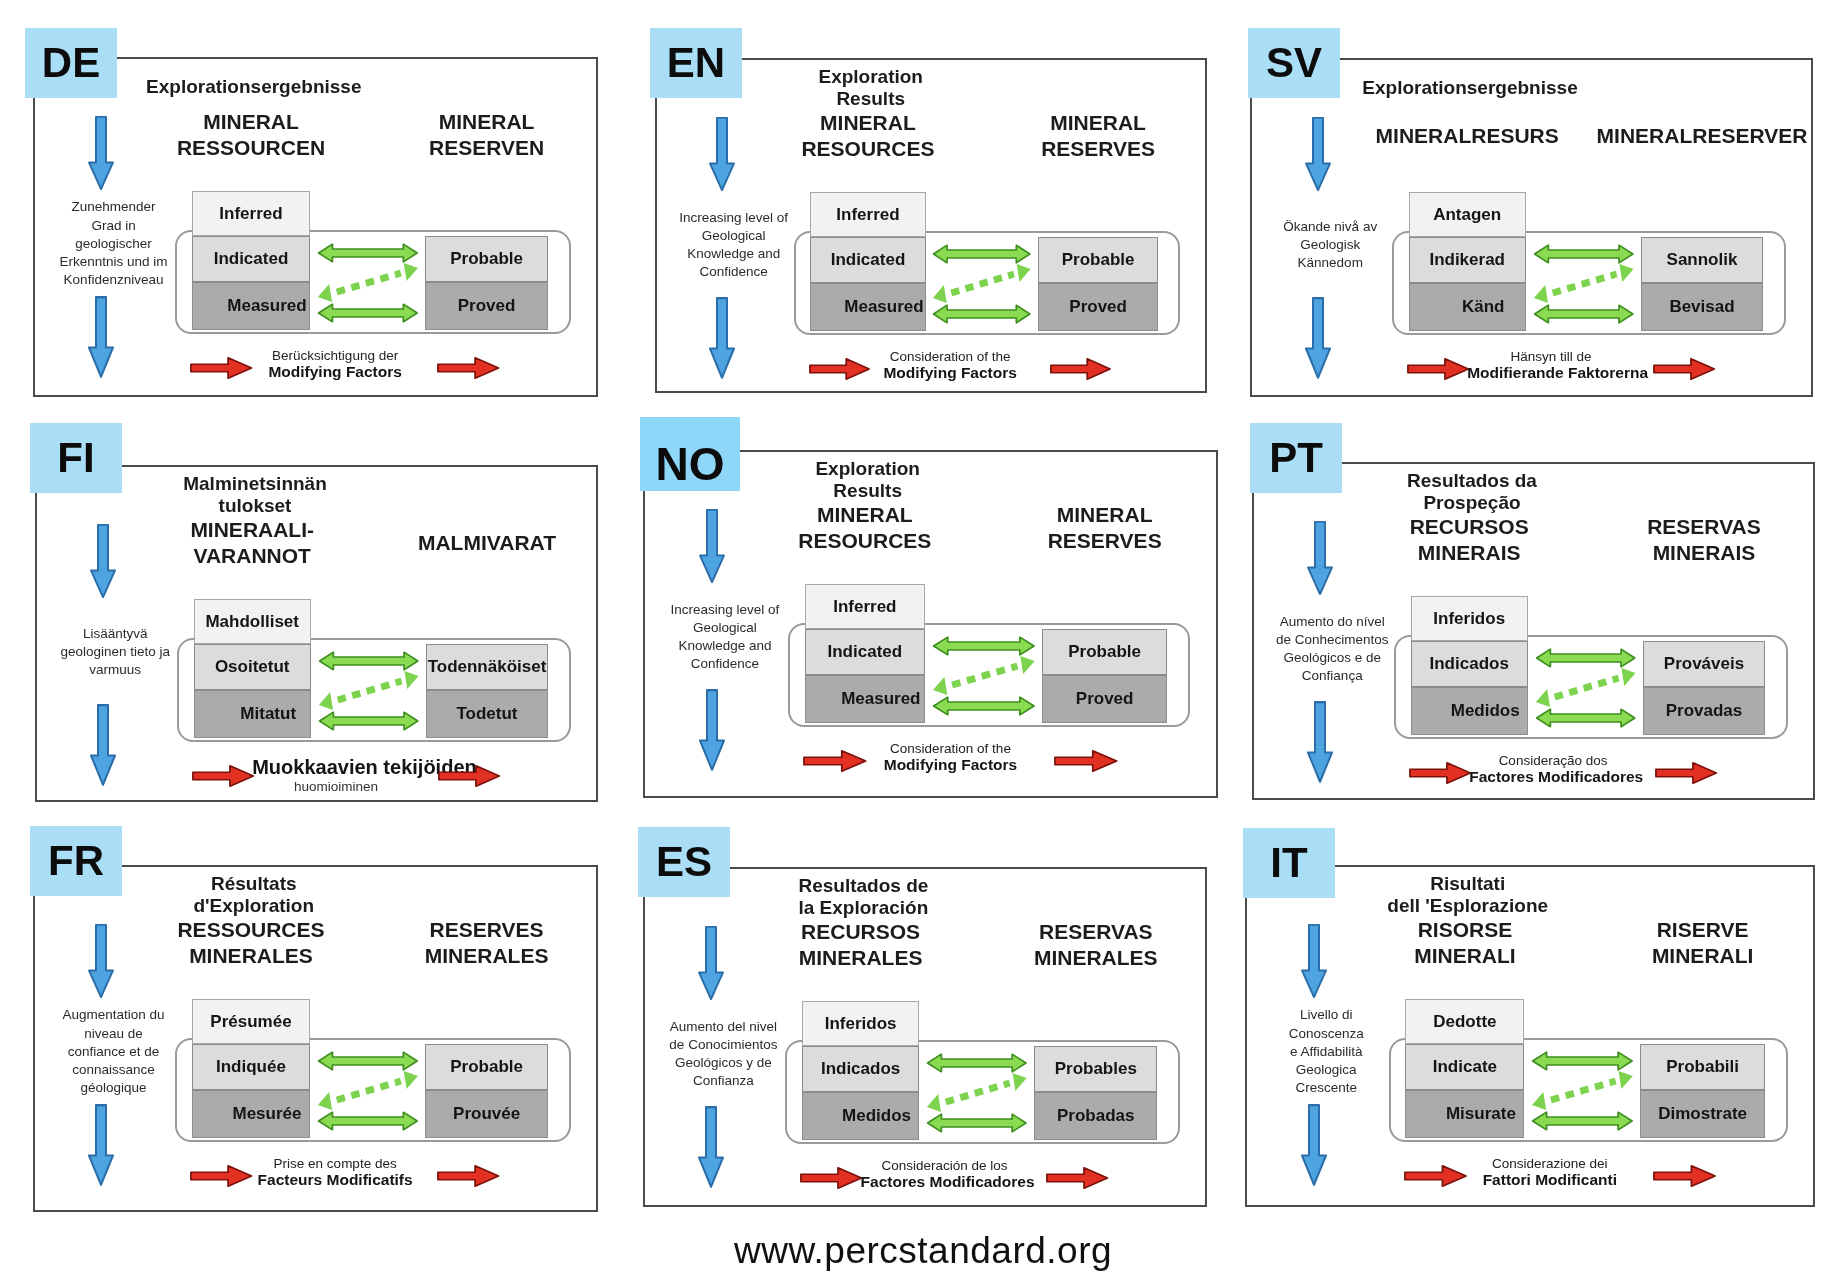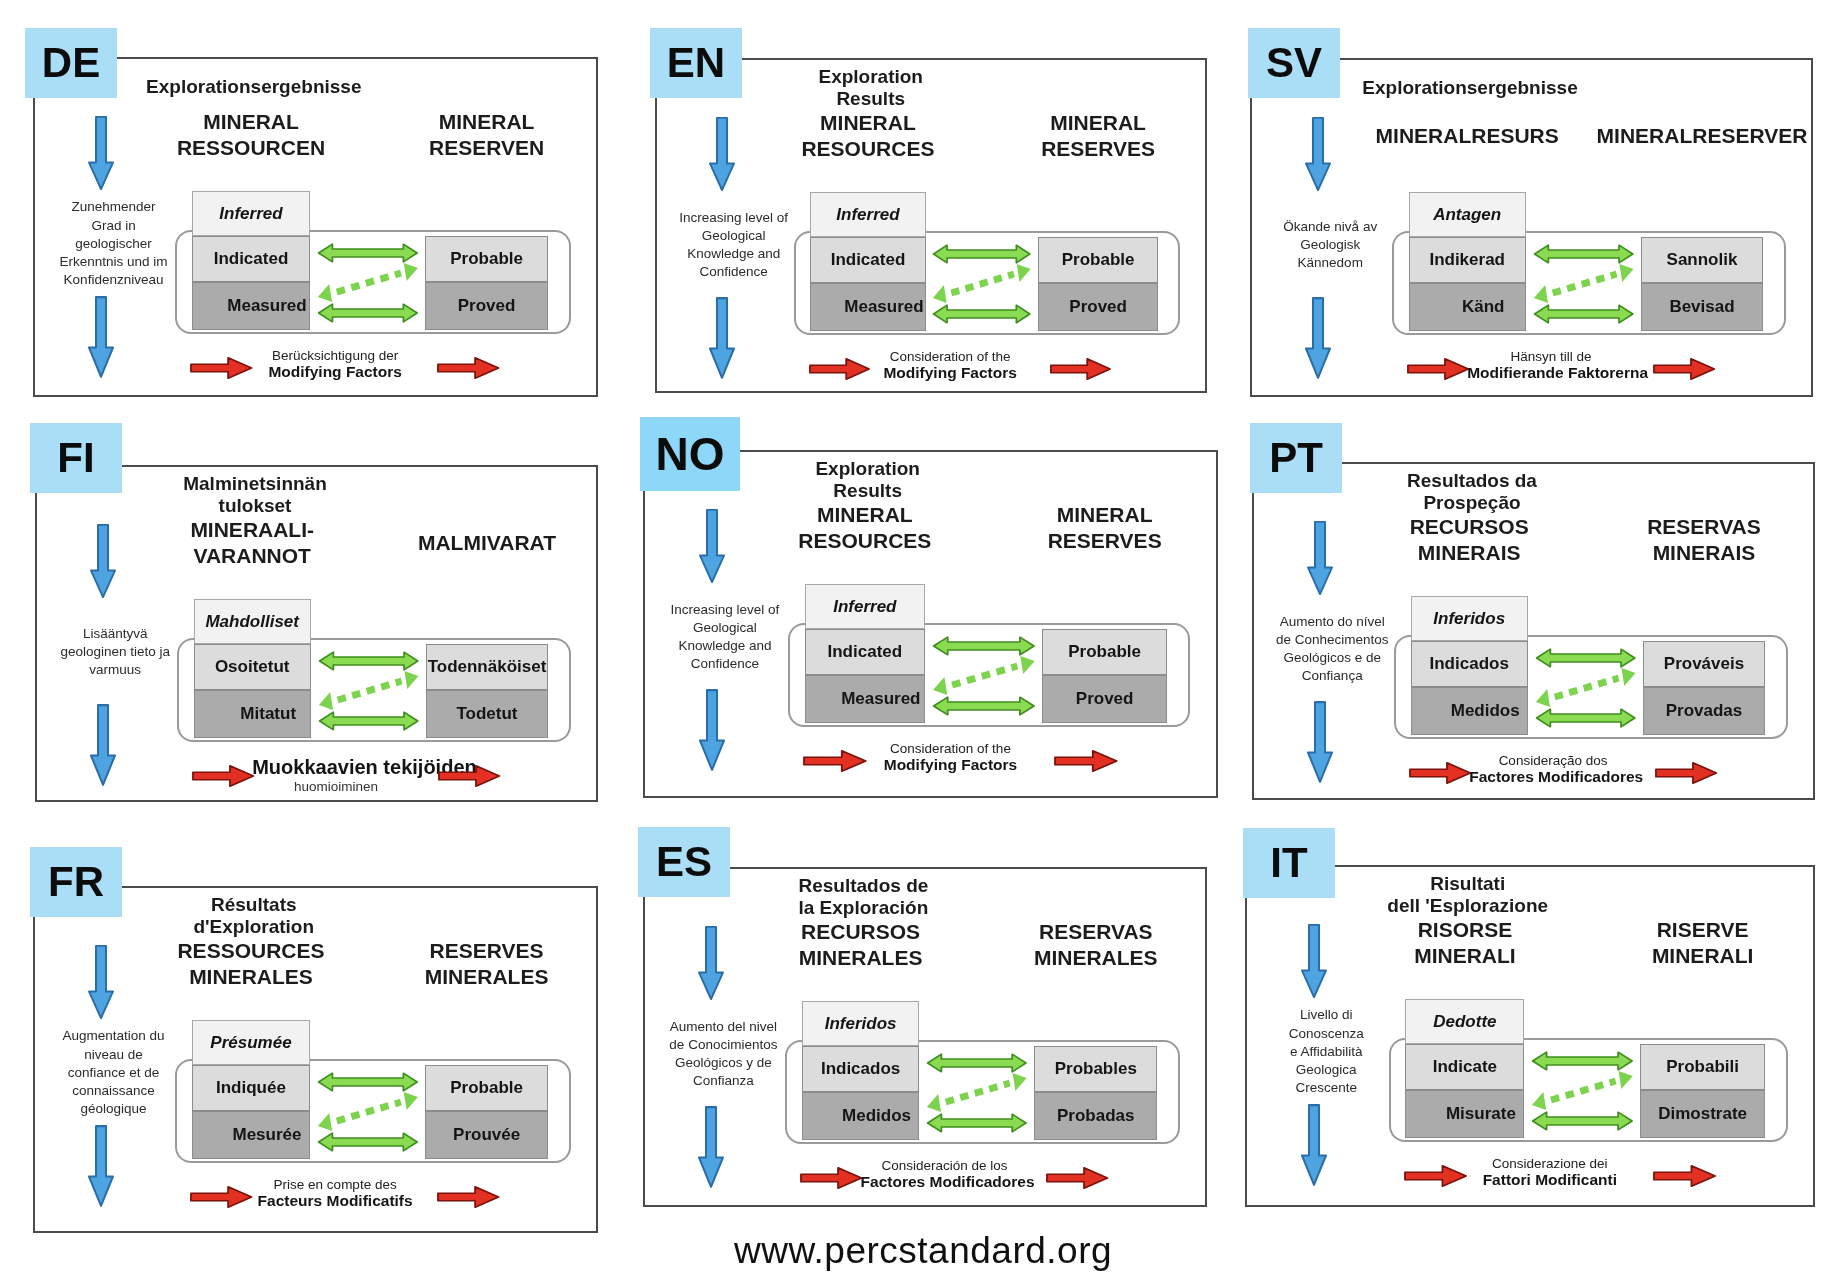--- a/index.html
+++ b/index.html
@@ -11,28 +11,28 @@
   .badge{position:absolute;width:92px;height:70px;background:#aadef6;z-index:5;
          display:flex;align-items:center;justify-content:center;
          font-size:42px;font-weight:bold;color:#0c0c0c;}
   
   .panel-0{left:33px;top:57px;width:565px;height:340px;}
   .panel-1{left:655px;top:58px;width:552px;height:335px;}
   .panel-2{left:1250px;top:58px;width:563px;height:339px;}
   .panel-3{left:35px;top:465px;width:563px;height:337px;}
   .panel-4{left:643px;top:450px;width:575px;height:348px;}
   .panel-5{left:1252px;top:462px;width:563px;height:338px;}
-  .panel-6{left:33px;top:865px;width:565px;height:347px;margin-top:21px;}
+  .panel-6{left:33px;top:865px;width:565px;height:347px;}
   .panel-7{left:643px;top:867px;width:564px;height:340px;}
   .panel-8{left:1245px;top:865px;width:570px;height:342px;}
   .panel-0 .badge{top:-31px;left:-10px;}
   .panel-1 .badge{top:-32px;left:-7px;}
   .panel-2 .badge{top:-32px;left:-4px;}
   .panel-3 .badge{top:-44px;left:-7px;}
-  .panel-4 .badge{top:-35px;left:-5px;width:100px;height:74px;font-size:46px;background:#8ed7f8;}
+  .panel-4 .badge{top:-35px;left:-5px;width:100px;height:74px;font-size:46px;background:#8ed7f8;align-items:flex-end;}
   .panel-5 .badge{top:-41px;left:-4px;}
   .panel-6 .badge{top:-41px;left:-5px;}
   .panel-7 .badge{top:-42px;left:-7px;}
   .panel-8 .badge{top:-39px;left:-4px;}
 
   
   .title{position:absolute;left:16%;width:46%;top:5px;height:46px;
          display:flex;align-items:center;justify-content:center;text-align:center;
          font-size:19px;font-weight:bold;white-space:pre-line;line-height:1.15;color:#1c1c1c;}
   .res-header,.rsv-header{position:absolute;top:48px;height:56px;
@@ -46,21 +46,21 @@
   .axis-arrow.a-bot{top:236px;height:84px;}
   .left-text{position:absolute;left:0.5%;width:27%;top:136px;height:98px;
          display:flex;align-items:center;justify-content:center;text-align:center;
          font-size:13.5px;line-height:1.35;white-space:pre-line;color:#2b2b2b;}
 
   .round-box{position:absolute;left:25%;width:70.5%;top:171px;height:104px;
          border:2px solid #9a9a9a;border-radius:16px;background:#fff;box-sizing:border-box;}
   .cell{position:absolute;display:flex;align-items:center;justify-content:center;
         font-weight:bold;font-size:17px;white-space:nowrap;color:#151515;
         border:1.5px solid #8c8c8c;box-sizing:border-box;z-index:2;}
-  .inferred {left:28%;width:21%;top:132px;height:45px;background:#f2f2f2;border-color:#a8a8a8;font-style:italic;}
+  .inferred {left:28%;width:21%;top:132px;height:45px;background:#f2f2f2;border-color:#a8a8a8;}
   .indicated{left:28%;width:21%;top:177px;height:46px;background:#dcdcdc;}
   .measured {left:28%;width:21%;top:223px;height:48px;background:#ababab;padding-left:32px;}
   .probable {left:69.5%;width:22%;top:177px;height:46px;background:#dcdcdc;}
   .proved   {left:69.5%;width:22%;top:223px;height:48px;background:#ababab;}
 
   .ga{position:absolute;left:50%;width:18.5%;z-index:3;}
   .ga svg{width:100%;height:100%;}
   .ga-top{top:182px;height:24px;}
   .ga-dash{top:201px;height:44px;}
   .ga-bot{top:242px;height:24px;}

